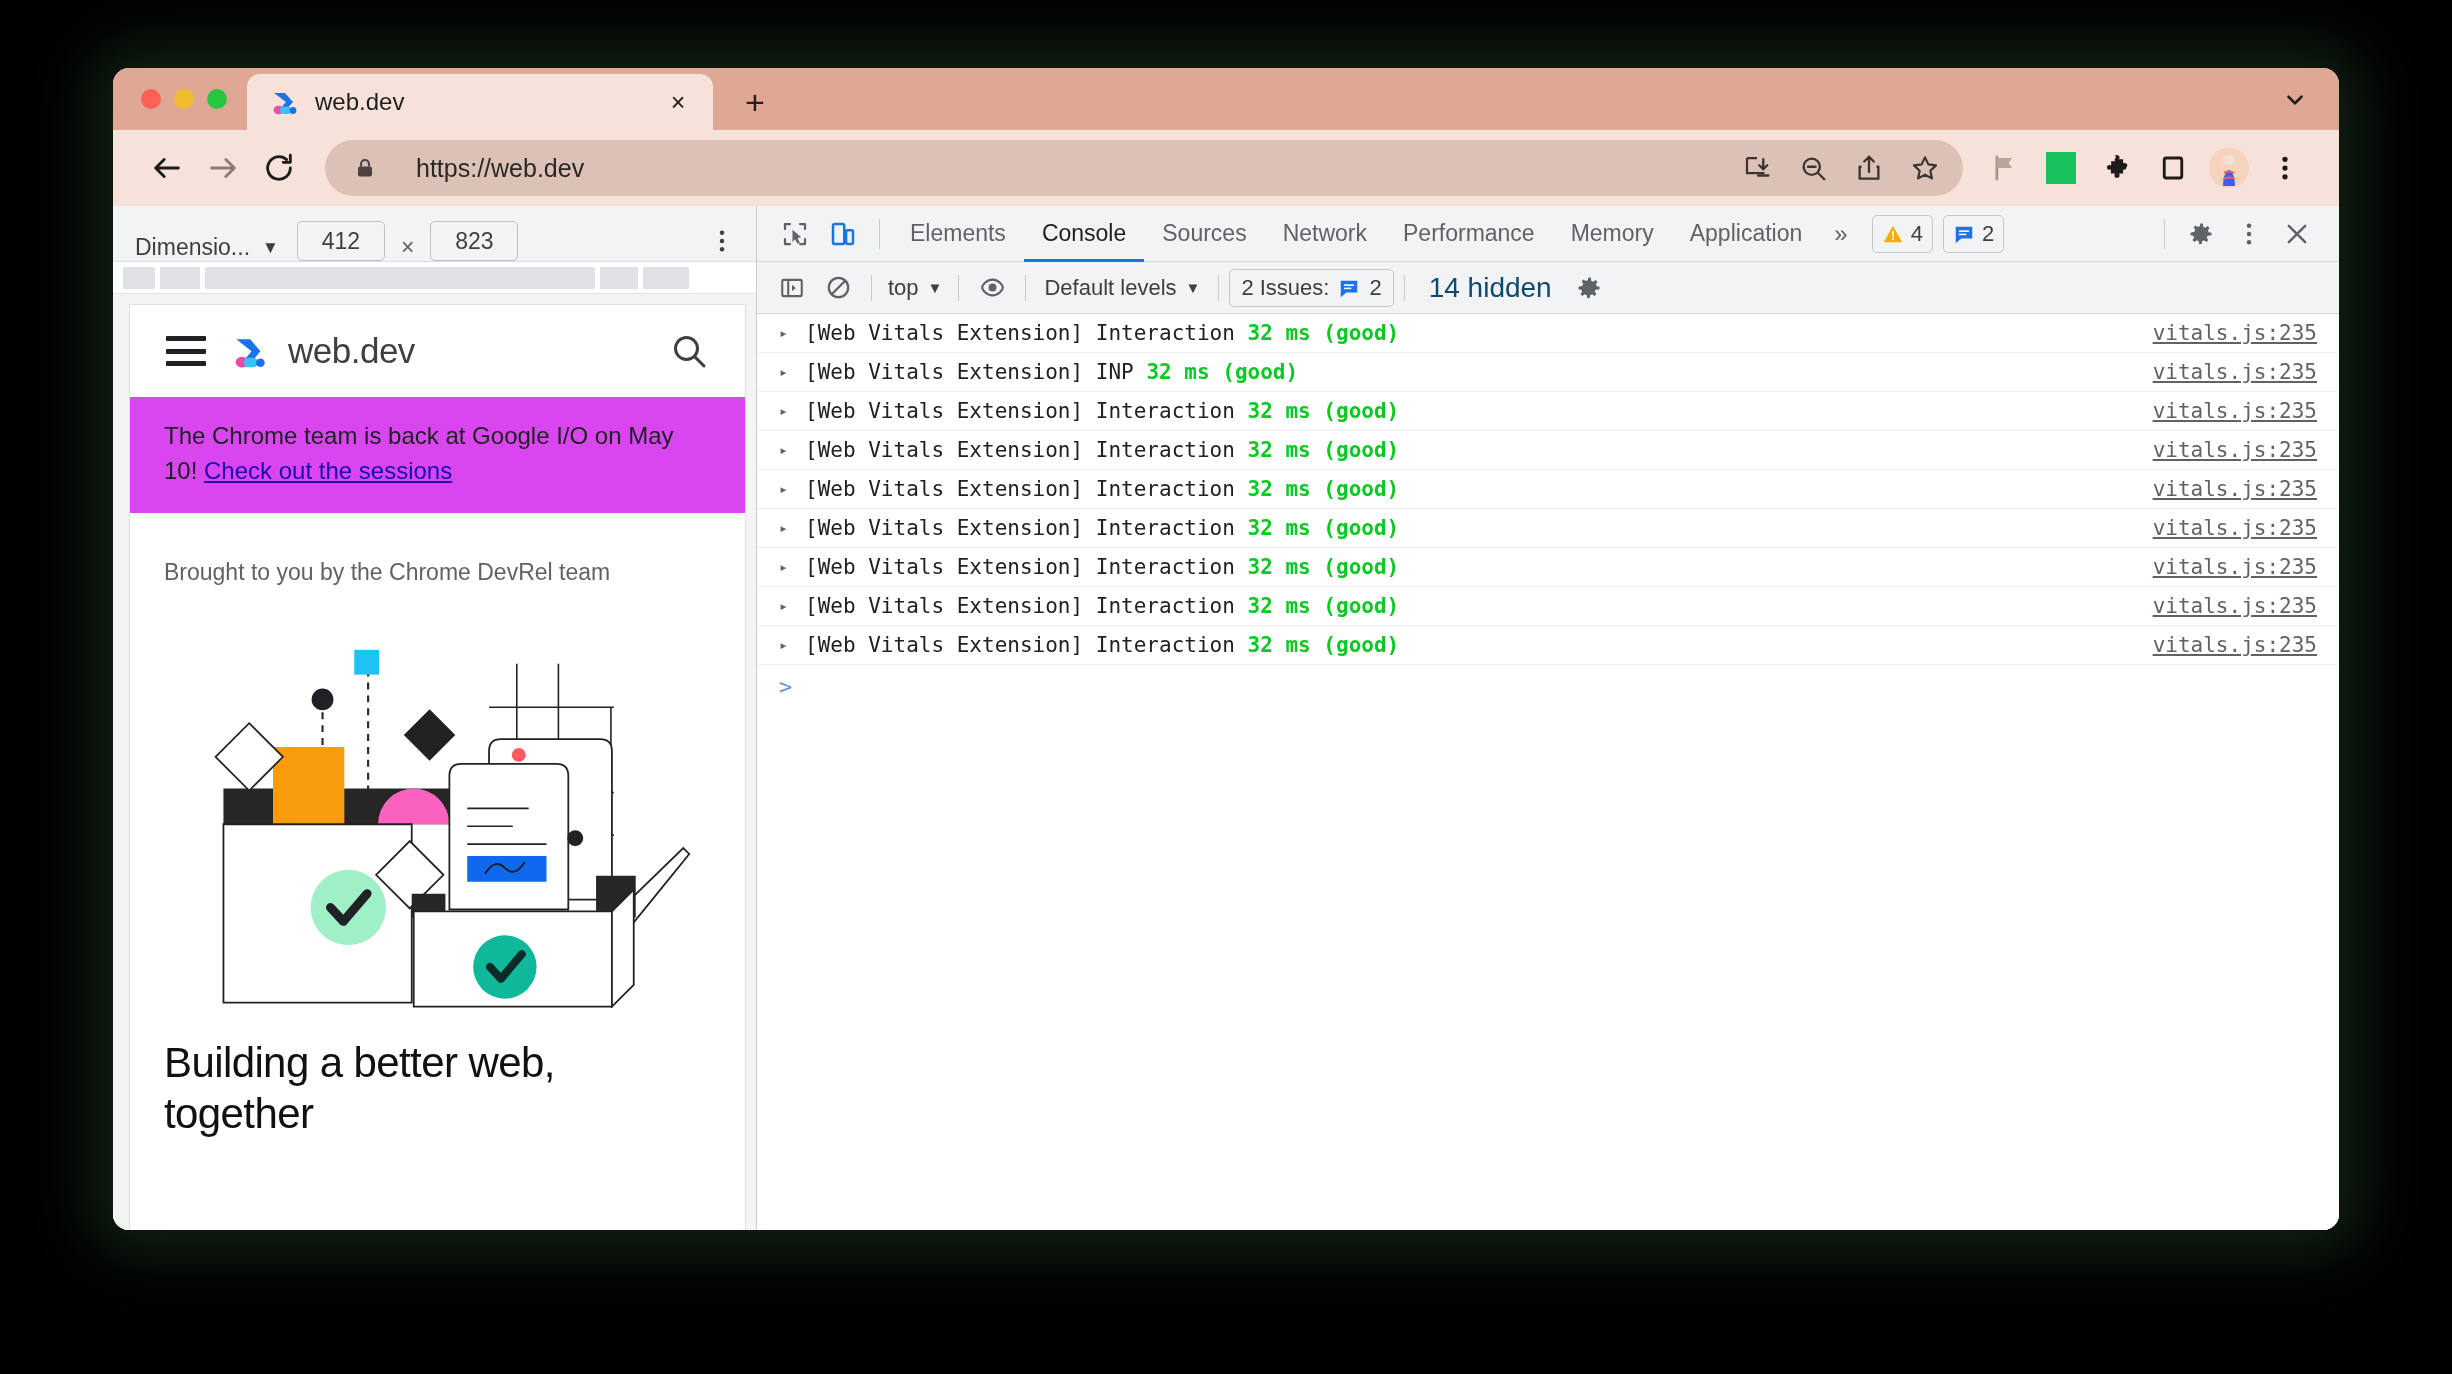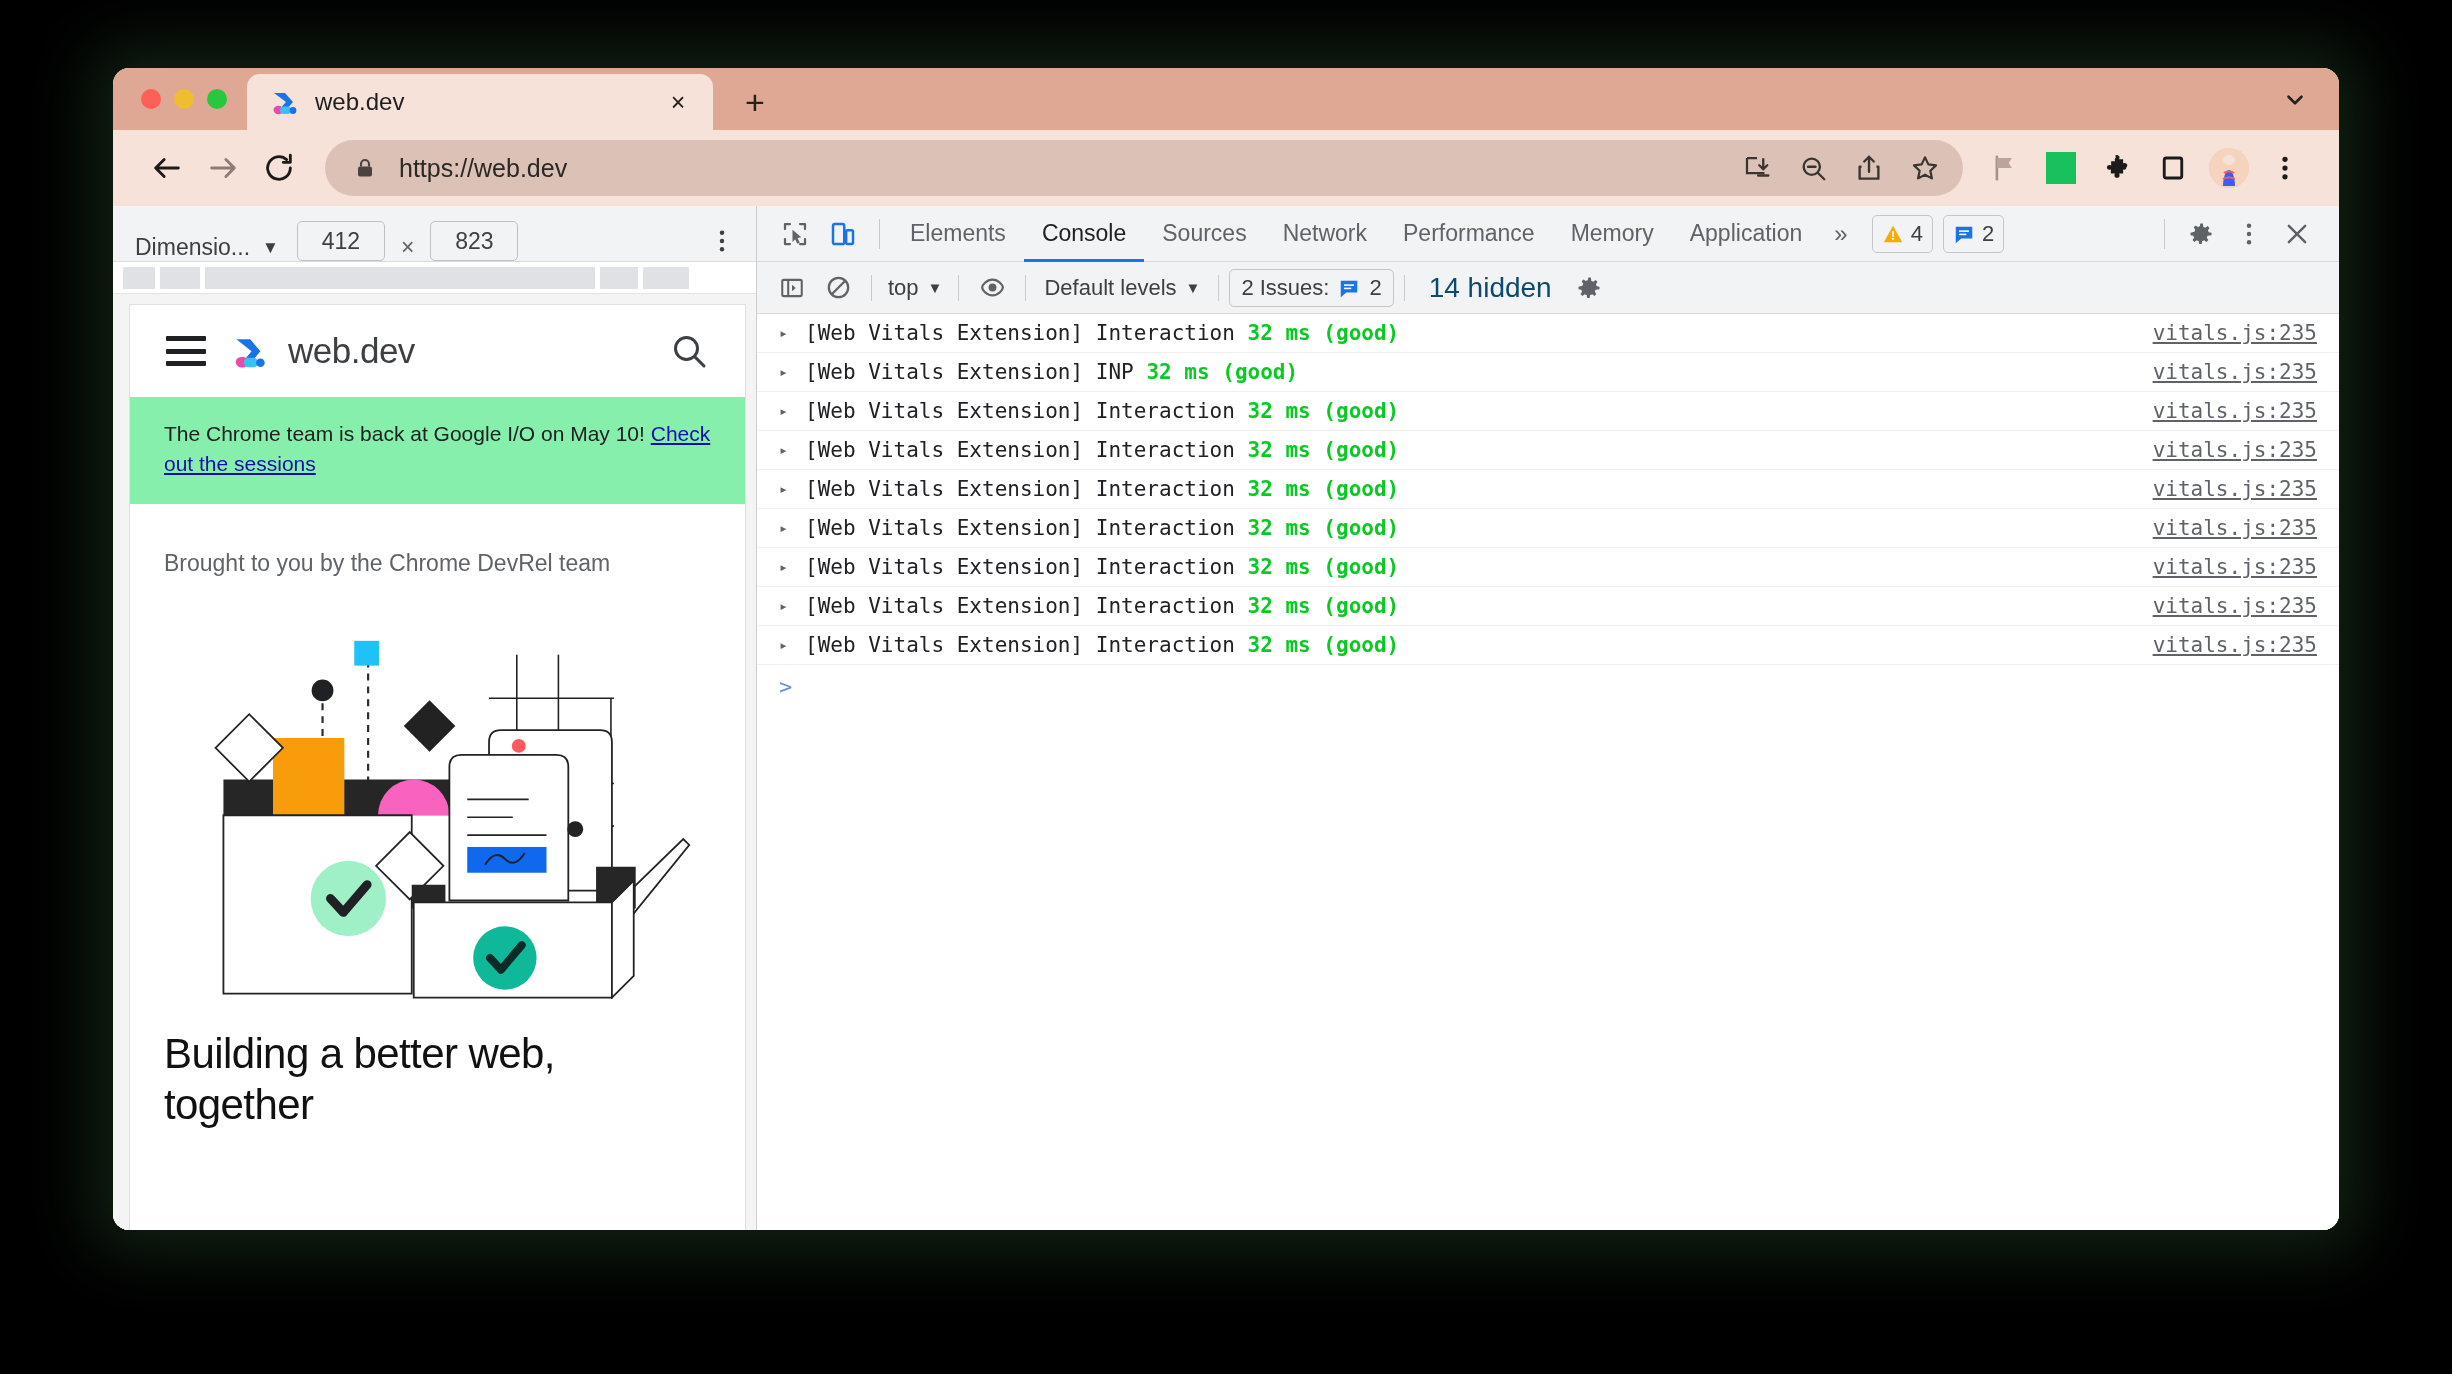--- a/index.html
+++ b/index.html
@@ -87,20 +87,21 @@
   }
   #omnibox {
     flex: 1 1 auto;
     height: 56px;
     margin: 0 14px 0 18px;
     background: #dcc2b6;
     border-radius: 28px;
     display: flex; align-items: center;
     padding: 0 10px 0 26px;
     min-width: 0;
+    gap: 17px;
   }
   #omnibox-lock { width: 28px; height: 28px; display:flex; align-items:center; justify-content:center; flex:0 0 auto;}
   #omnibox-url {
     margin-left: 20px;
     font-size: 25px; color: #2a2724;
     white-space: nowrap; overflow: hidden;
     flex: 1 1 auto;
   }
   .omni-right { display: flex; align-items: center; gap: 0; flex: 0 0 auto; }
   .omni-icon { width: 56px; height: 56px; display:flex; align-items:center; justify-content:center; color:#3b3532; }
@@ -186,23 +187,23 @@
     padding: 0 36px 0 36px;
     background: #fff;
   }
   #hamburger { width: 40px; height: 30px; display:flex; flex-direction:column; justify-content:space-between; }
   #hamburger span { display:block; height: 5px; background:#202124; border-radius: 1px; }
   #webdev-logo { width: 42px; height: 36px; margin-left: 22px; position: relative; }
   #webdev-wordmark { margin-left: 18px; font-size: 35px; color: #3c4043; letter-spacing: -0.5px; }
   #webdev-search { margin-left: auto; width: 40px; height: 40px; color:#3c4043; }
 
   #webdev-banner {
-    background: #86efac;
+    background: #d946ef;
     padding: 22px 34px 24px 34px;
-    font-size: 21px; line-height: 1.45; color: #202124;
+    font-size: 24px; line-height: 1.45; color: #202124;
   }
   #webdev-banner a { color: #1a0dab; }
 
   #webdev-intro {
     padding: 46px 34px 0 34px;
     font-size: 23px; color: #5f6368;
   }
 
   #webdev-illustration { padding: 46px 30px 0 30px; }
 

